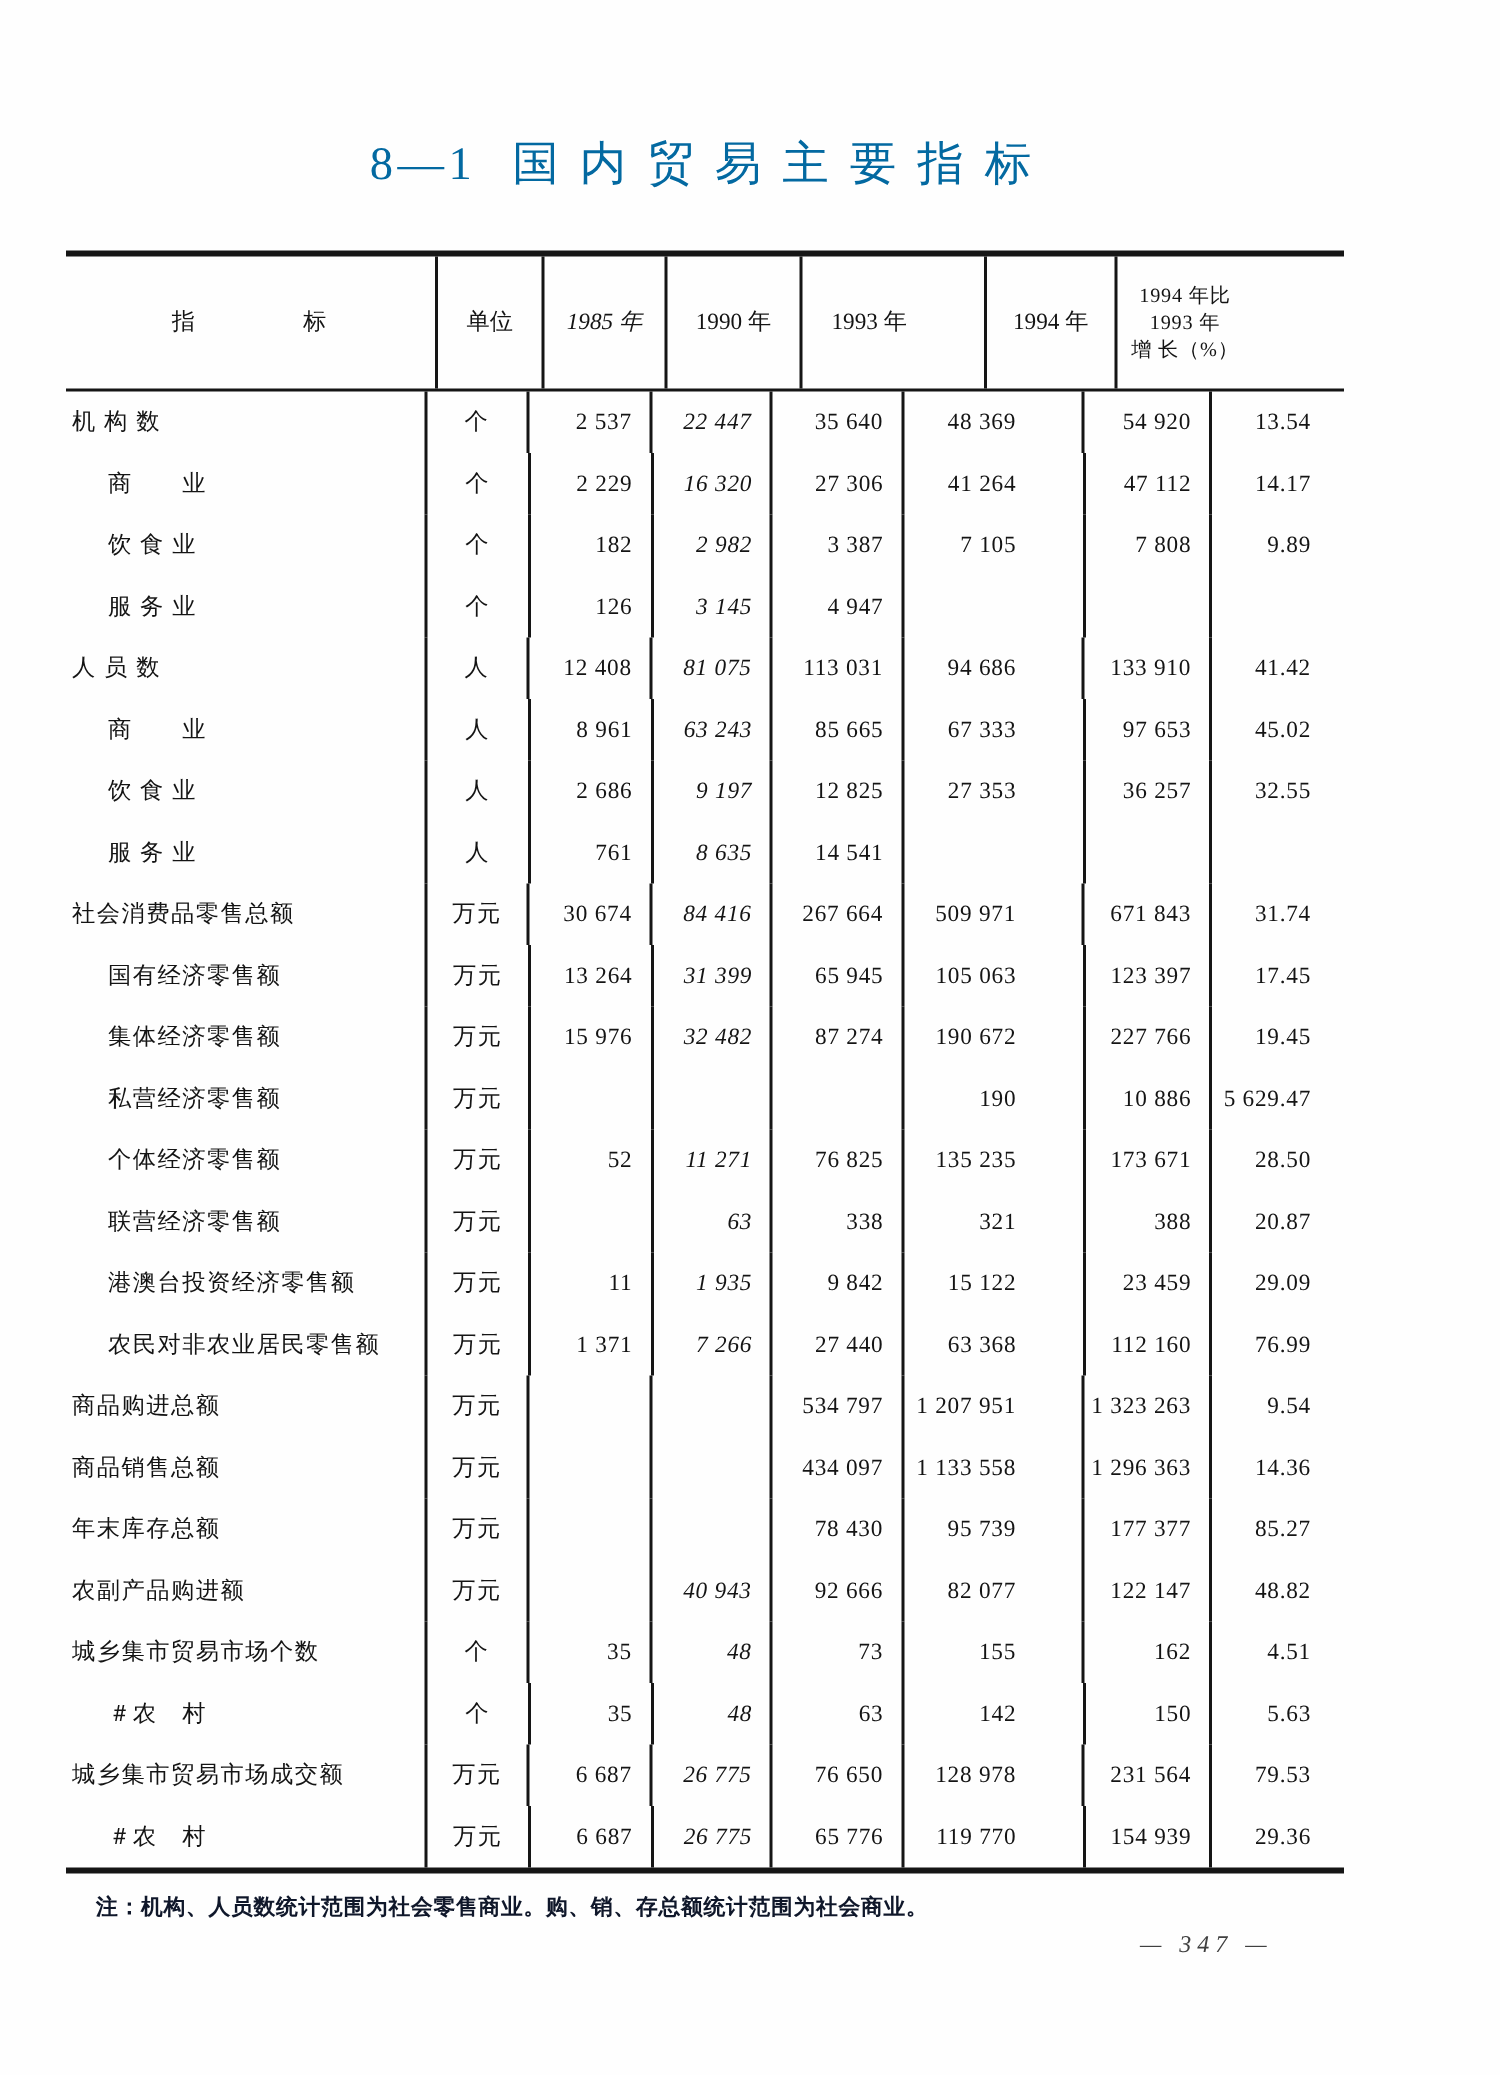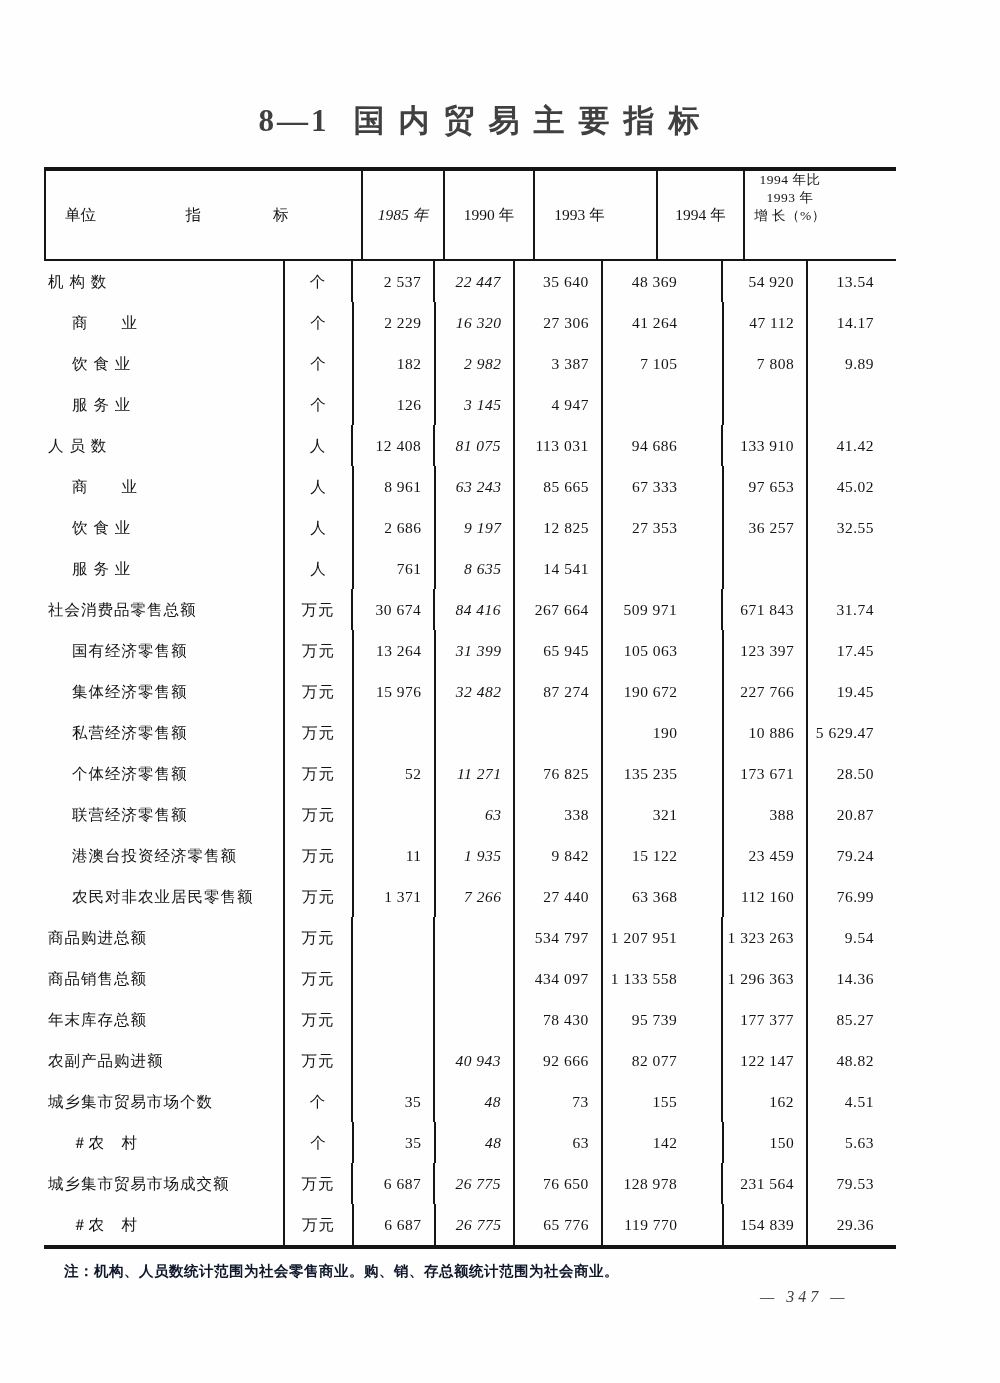--- a/index.html
+++ b/index.html
@@ -7,22 +7,22 @@
     position:relative;
     width:1000px;height:1383px;
     background:#fefefe;
     color:#141414;
     font-family:"Liberation Serif","DejaVu Serif",serif;
     overflow:hidden;
   }
   
   .title{
     position:absolute;top:84px;left:44px;width:852px;
-    margin:16px;text-align:center;
-    font-size:31px;font-weight:bold;color:#404040;
+    margin:4px;text-align:center;
+    font-size:31px;font-weight:normal;color:#0369a1;
     white-space:nowrap;
   }
   .title .num{letter-spacing:3px;margin-right:24px;}
   .title .zh{letter-spacing:14px;}
   
   .table{
     position:absolute;top:167px;left:44px;width:852px;
     border-top:4px solid #151515;
     border-bottom:4px solid #151515;
     box-sizing:content-box;
@@ -44,21 +44,21 @@
   .v3{width:91px;}
   .v4{width:87px;margin-left:32px;}
   .v5{width:92px;}
   .c-num{justify-content:flex-end;padding-right:12px;border-left:2px solid #151515;letter-spacing:0.5px;}
   .c-num.v5{padding-right:22px;}
   
   .h-label{width:246px;justify-content:center;letter-spacing:2px;}
   .h-unit{width:71px;justify-content:center;border-left:2px solid #151515;}
   .h-year{justify-content:center;border-left:2px solid #151515;}
   .h-growth{
-    flex-direction:column;justify-content:flex-start;align-items:center;
+    flex-direction:column;justify-content:center;align-items:center;
     border-left:2px solid #151515;
     font-size:13.5px;line-height:1.35;letter-spacing:0.5px;
   }
   .h-growth span{display:block;}
   
   .footnote{
     position:absolute;top:1262px;left:64px;width:860px;
     margin:0;font-size:14.5px;font-weight:bold;letter-spacing:0.5px;color:#0f172a;
   }
   .pageno{
@@ -68,22 +68,22 @@
 </style>
 </head>
 <body>
 
 <div class="page">
 
   <h1 class="title"><span class="num">8—1</span><span class="zh">国内贸易主要指标</span></h1>
 
   <div class="table">
     <div class="thead">
+      <div class="cell h-label">指　　　　标</div>
       <div class="cell h-unit">单位</div>
-      <div class="cell h-label">指　　　　标</div>
       <div class="cell h-year v1">1985 年</div>
       <div class="cell h-year v2">1990 年</div>
       <div class="cell h-year v3">1993 年</div>
       <div class="cell h-year v4">1994 年</div>
       <div class="cell h-growth v5">
         <span>1994 年比</span>
         <span>1993 年</span>
         <span>增 长（%）</span>
       </div>
     </div>
@@ -229,21 +229,21 @@
           <div class="cell c-num v5">20.87</div>
         </div>
         <div class="trow">
           <div class="cell c-label indent">港澳台投资经济零售额</div>
           <div class="cell c-unit">万元</div>
           <div class="cell c-num v0">11</div>
           <div class="cell c-num v1">1 935</div>
           <div class="cell c-num v2">9 842</div>
           <div class="cell c-num v3">15 122</div>
           <div class="cell c-num v4">23 459</div>
-          <div class="cell c-num v5">79.24</div>
+          <div class="cell c-num v5">29.09</div>
         </div>
         <div class="trow">
           <div class="cell c-label indent">农民对非农业居民零售额</div>
           <div class="cell c-unit">万元</div>
           <div class="cell c-num v0">1 371</div>
           <div class="cell c-num v1">7 266</div>
           <div class="cell c-num v2">27 440</div>
           <div class="cell c-num v3">63 368</div>
           <div class="cell c-num v4">112 160</div>
           <div class="cell c-num v5">76.99</div>
@@ -318,21 +318,21 @@
           <div class="cell c-num v4">231 564</div>
           <div class="cell c-num v5">79.53</div>
         </div>
         <div class="trow">
           <div class="cell c-label indent">＃农　村</div>
           <div class="cell c-unit">万元</div>
           <div class="cell c-num v0">6 687</div>
           <div class="cell c-num v1">26 775</div>
           <div class="cell c-num v2">65 776</div>
           <div class="cell c-num v3">119 770</div>
-          <div class="cell c-num v4">154 839</div>
+          <div class="cell c-num v4">154 939</div>
           <div class="cell c-num v5">29.36</div>
         </div>
       </div>
   </div>
 
   <p class="footnote">注：机构、人员数统计范围为社会零售商业。购、销、存总额统计范围为社会商业。</p>
   <p class="pageno">— 347 —</p>
 
 </div>
 

